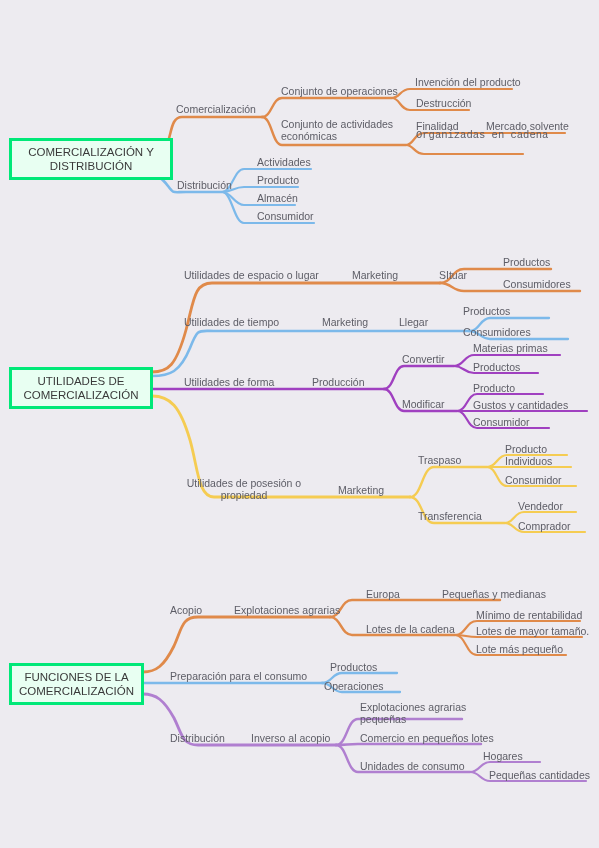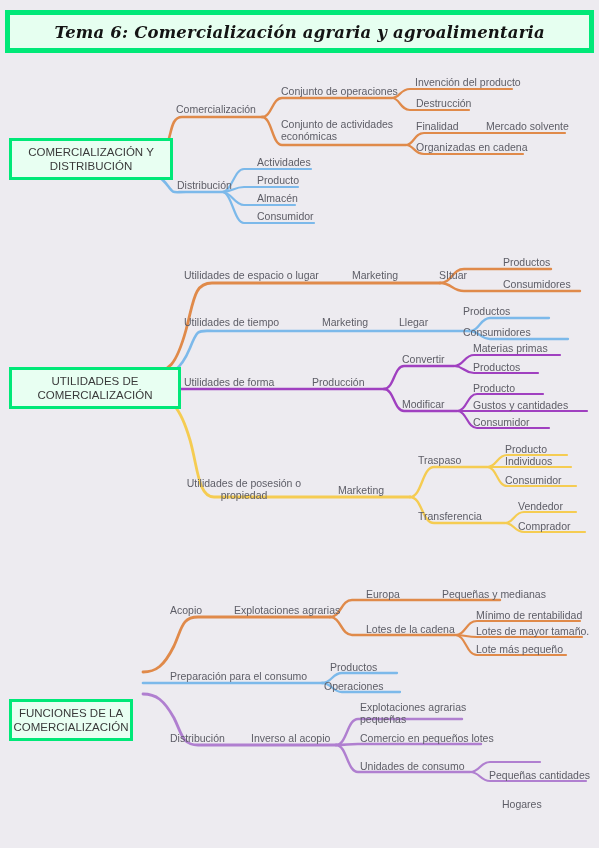--- a/index.html
+++ b/index.html
@@ -57,23 +57,20 @@
     line-height:12px;
     white-space:nowrap;
   }
   .lbl.wrap{white-space:normal;}
 </style>
 </head>
 <body>
 
 <div id="stage">
 
-  <div class="title-bar">
-    <div class="title-text">Tema 6: Comercialización agraria y agroalimentaria</div>
-  </div>
 
   <svg id="wires" viewBox="0 0 599 848">
 
     <path d="M146,158 C158,158 160,156 166,146 C172,136 170,117 182,117 L262,117" stroke="#e08a4a" stroke-width="2.6"></path>
 
     <path d="M262,117 C272,117 272,98 282,98 L392,98" stroke="#e08a4a" stroke-width="2.4"></path>
     <path d="M262,117 C272,117 272,145 282,145 L406,145" stroke="#e08a4a" stroke-width="2.4"></path>
 
     <path d="M392,98 C400,98 400,89 410,89 L512,89" stroke="#e08a4a" stroke-width="2.2"></path>
     <path d="M392,98 C400,98 400,110 410,110 L469,110" stroke="#e08a4a" stroke-width="2.2"></path>
@@ -136,36 +133,36 @@
     <path d="M336,745 C347,745 347,772 358,772 L470,772" stroke="#b07fd0" stroke-width="2.4"></path>
 
     <path d="M470,772 C480,772 480,762 490,762 L540,762" stroke="#b07fd0" stroke-width="2.2"></path>
     <path d="M470,772 C480,772 480,781 490,781 L586,781" stroke="#b07fd0" stroke-width="2.2"></path>
   </svg>
 
   <div class="root-node" style="left:9px;top:138px;width:164px;height:42px;">
     <span>COMERCIALIZACIÓN Y DISTRIBUCIÓN</span>
   </div>
 
-  <div class="root-node" style="left:9px;top:367px;width:172px;height:42px;">
+  <div class="root-node" style="left:9px;top:367px;width:144px;height:42px;">
     <span>UTILIDADES DE COMERCIALIZACIÓN</span>
   </div>
 
-  <div class="root-node" style="left:9px;top:663px;width:124px;height:42px;margin-top:36px;">
+  <div class="root-node" style="left:9px;top:663px;width:135px;height:42px;">
     <span>FUNCIONES DE LA COMERCIALIZACIÓN</span>
   </div>
 
   <div class="lbl" style="left:176px;top:103px;">Comercialización</div>
   <div class="lbl" style="left:281px;top:85px;">Conjunto de operaciones</div>
   <div class="lbl wrap" style="left:281px;top:118px;width:120px;">Conjunto de actividades económicas</div>
   <div class="lbl" style="left:415px;top:76px;">Invención del producto</div>
   <div class="lbl" style="left:416px;top:97px;">Destrucción</div>
   <div class="lbl" style="left:416px;top:120px;">Finalidad</div>
   <div class="lbl" style="left:486px;top:120px;">Mercado solvente</div>
-  <div class="lbl" style="left:416px;top:141px;">Organizadas en cadena</div>
+  <div class="lbl" style="left:416px;top:129px;font-family:Liberation Mono, monospace;">Organizadas en cadena</div>
 
   <div class="lbl" style="left:177px;top:179px;">Distribución</div>
   <div class="lbl" style="left:257px;top:156px;">Actividades</div>
   <div class="lbl" style="left:257px;top:174px;">Producto</div>
   <div class="lbl" style="left:257px;top:192px;">Almacén</div>
   <div class="lbl" style="left:257px;top:210px;">Consumidor</div>
 
   <div class="lbl" style="left:184px;top:269px;">Utilidades de espacio o lugar</div>
   <div class="lbl" style="left:352px;top:269px;">Marketing</div>
   <div class="lbl" style="left:439px;top:269px;">SItuar</div>
@@ -209,16 +206,16 @@
 
   <div class="lbl" style="left:170px;top:670px;">Preparación para el consumo</div>
   <div class="lbl" style="left:330px;top:661px;">Productos</div>
   <div class="lbl" style="left:324px;top:680px;">Operaciones</div>
 
   <div class="lbl" style="left:170px;top:732px;">Distribución</div>
   <div class="lbl" style="left:251px;top:732px;">Inverso al acopio</div>
   <div class="lbl wrap" style="left:360px;top:701px;width:112px;">Explotaciones agrarias pequeñas</div>
   <div class="lbl" style="left:360px;top:732px;">Comercio en pequeños lotes</div>
   <div class="lbl" style="left:360px;top:760px;">Unidades de consumo</div>
-  <div class="lbl" style="left:502px;top:750px;margin-top:48px;">Hogares</div>
+  <div class="lbl" style="left:483px;top:750px;">Hogares</div>
   <div class="lbl" style="left:489px;top:769px;">Pequeñas cantidades</div>
 
 </div>
 
 </body></html>

